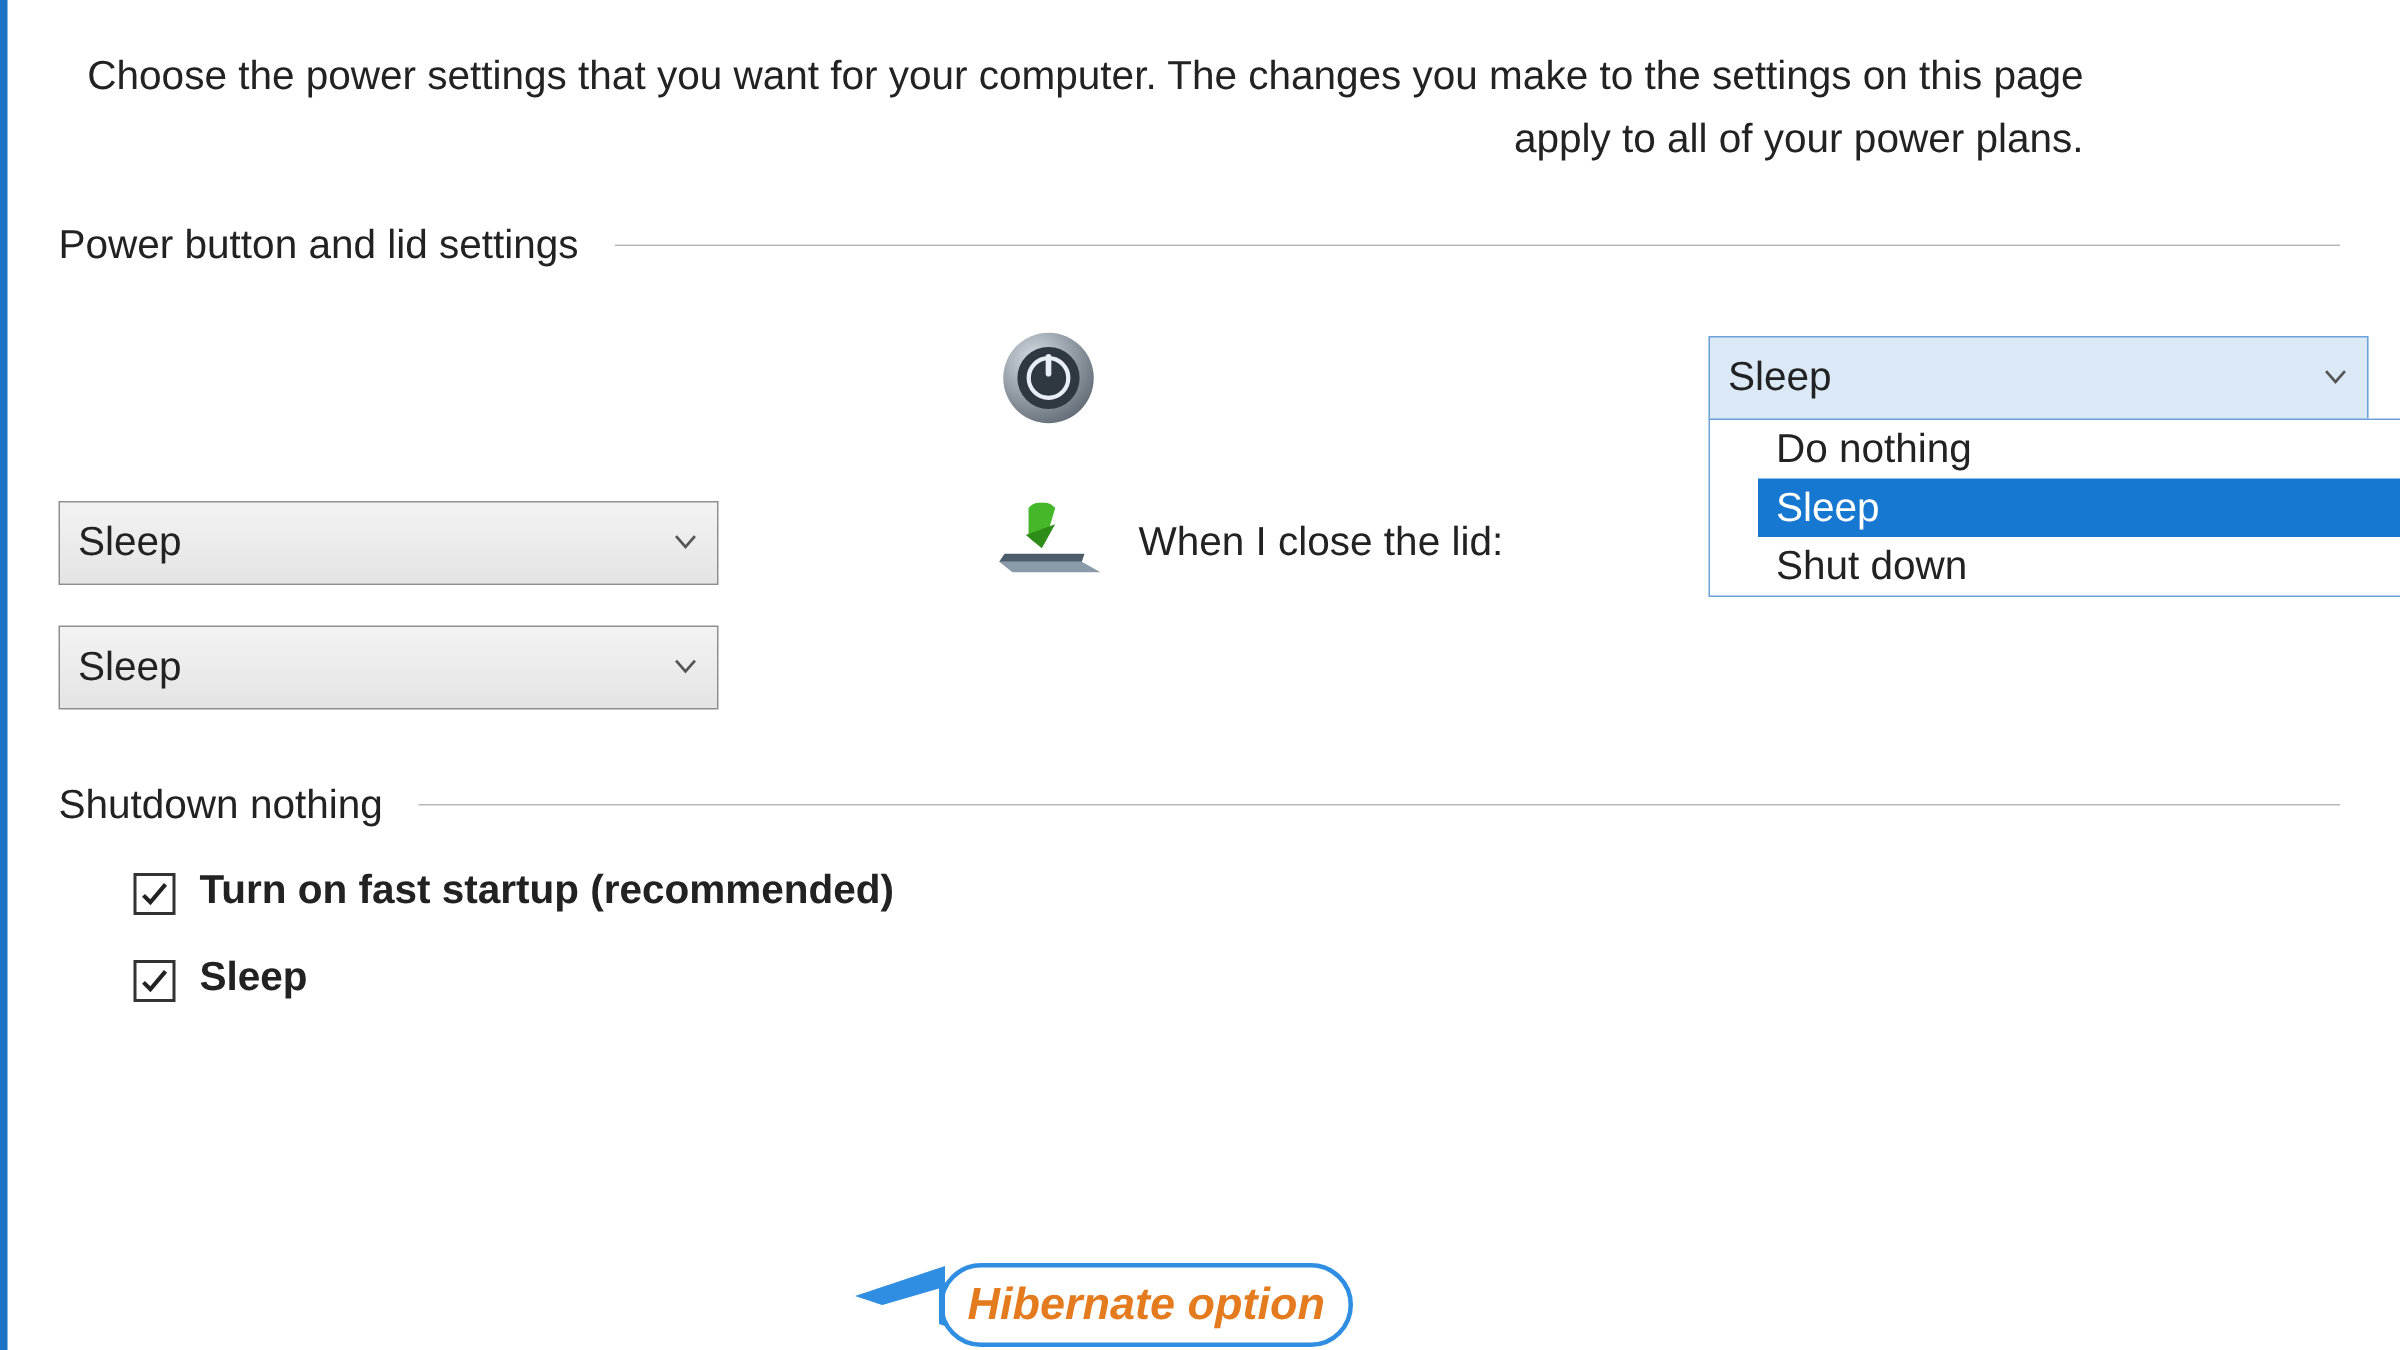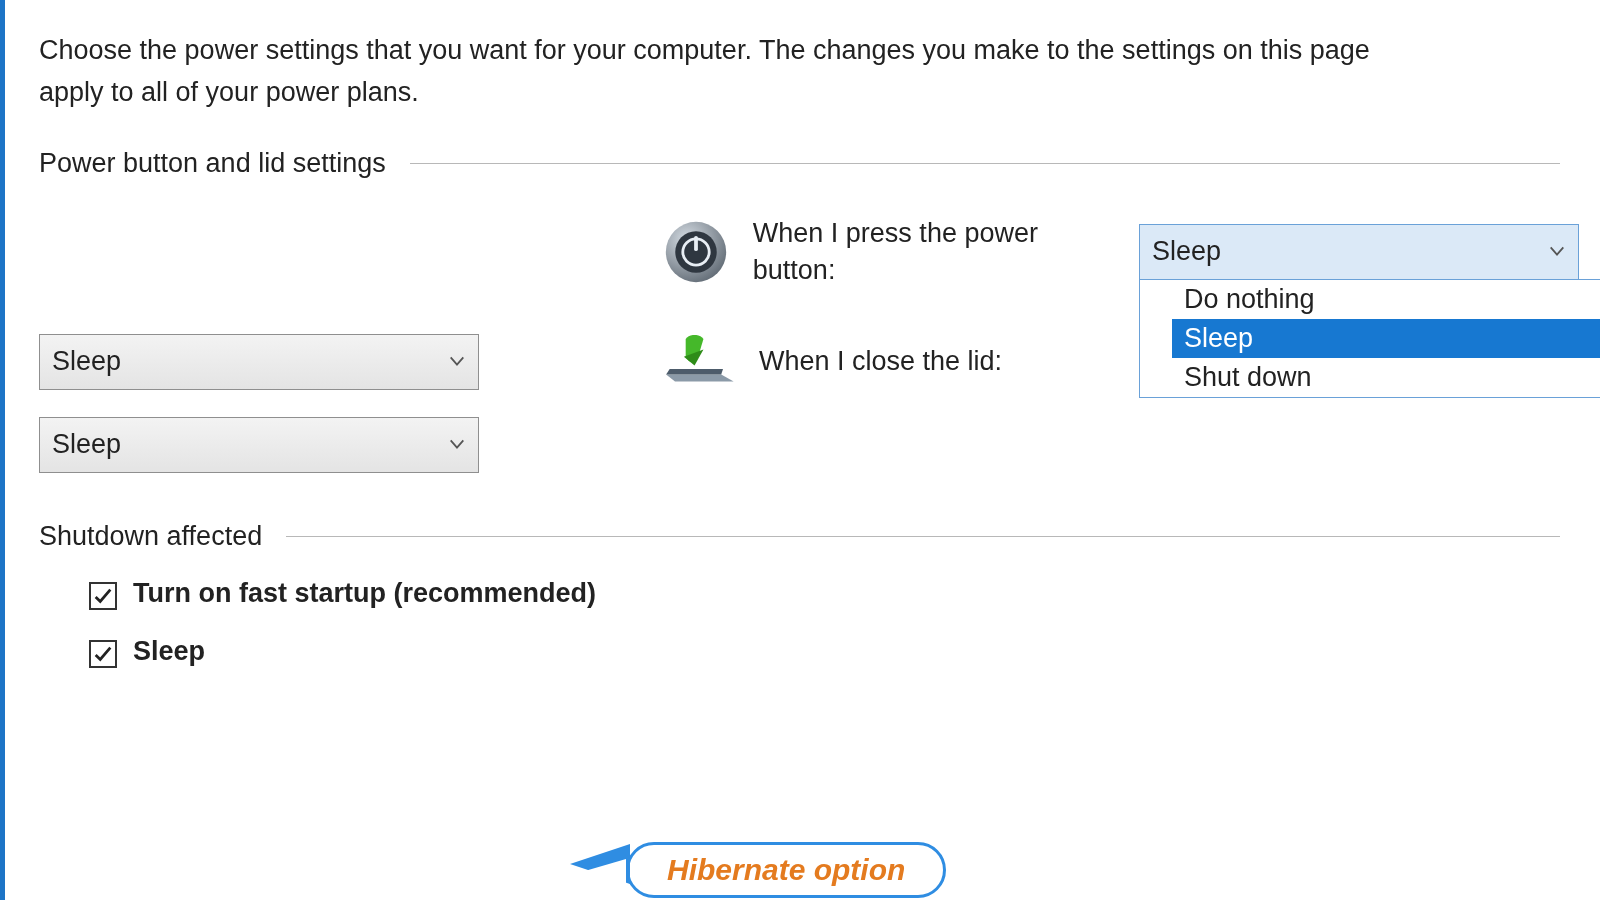--- a/index.html
+++ b/index.html
@@ -15,20 +15,21 @@
     border-left: 5px solid #1d74c6;
   }
   .pane {
     padding: 16px 40px 0 34px;
   }
   .intro {
     font-size: 27px;
     line-height: 1.55;
     margin: 14px 0 34px 0;
     max-width: 1350px;
+    text-align: right;
   }
   .section-head {
     display: flex;
     align-items: center;
     font-size: 27px;
     margin: 20px 0 18px 0;
   }
   .section-head .rule {
     flex: 1;
     height: 1px;
@@ -109,21 +110,21 @@
   a.learn { color: #0f6abf; text-decoration:none; }
 
   .callout {
     position:absolute;
     left:570px; top:842px;
     display:flex; align-items:center;
   }
   .callout-bubble {
     border:3px solid #2f8de2;
     border-radius: 34px;
-    padding: 8px 38px;
+    padding: 8px 16px;
     font-style: italic;
     font-weight: 700;
     font-size: 30px;
     color: #e47b1f;
     background:#fff;
     white-space: nowrap;
   }
   .callout-tail {
     width:0;height:0;
     border-top: 20px solid transparent;
@@ -163,21 +164,20 @@
             <radialGradient id="rg" cx="0.35" cy="0.3" r="0.8">
               <stop offset="0" stop-color="#d6dde4"></stop>
               <stop offset="1" stop-color="#5c6670"></stop>
             </radialGradient>
           </defs>
           <circle cx="35" cy="35" r="22" fill="#2f3740"></circle>
           <circle cx="35" cy="35" r="14" fill="none" stroke="#e8eef4" stroke-width="3"></circle>
           <rect x="33" y="18" width="4" height="16" rx="2" fill="#e8eef4"></rect>
         </svg>
       </span>
-      <span class="txt">When I press the power button:</span>
     </div>
     <div class="combo open" style="position:relative;">
       <span>Sleep</span>
       <span>
         <svg class="chev" viewBox="0 0 20 20">
             <path d="M3 6 L10 14 L17 6" fill="none" stroke="#555" stroke-width="2"></path>
           </svg>
       </span>
       <div class="dropdown">
         <div class="opt">Do nothing</div>
@@ -210,21 +210,21 @@
       <span>Sleep</span>
       <span>
         <svg class="chev" viewBox="0 0 20 20">
             <path d="M3 6 L10 14 L17 6" fill="none" stroke="#555" stroke-width="2"></path>
           </svg>
       </span>
     </div>
   </div>
 
   <div class="section-head" style="margin-top:48px;">
-    <span>Shutdown affected</span>
+    <span>Shutdown nothing</span>
     <span class="rule"></span>
   </div>
 
   <div class="shutdown-list">
     <div class="check-row">
       <div class="check-box">
         <svg viewBox="0 0 24 24">
             <path d="M4 13 L9 18 L20 5" fill="none" stroke="#222" stroke-width="3"></path>
           </svg>
       </div>

